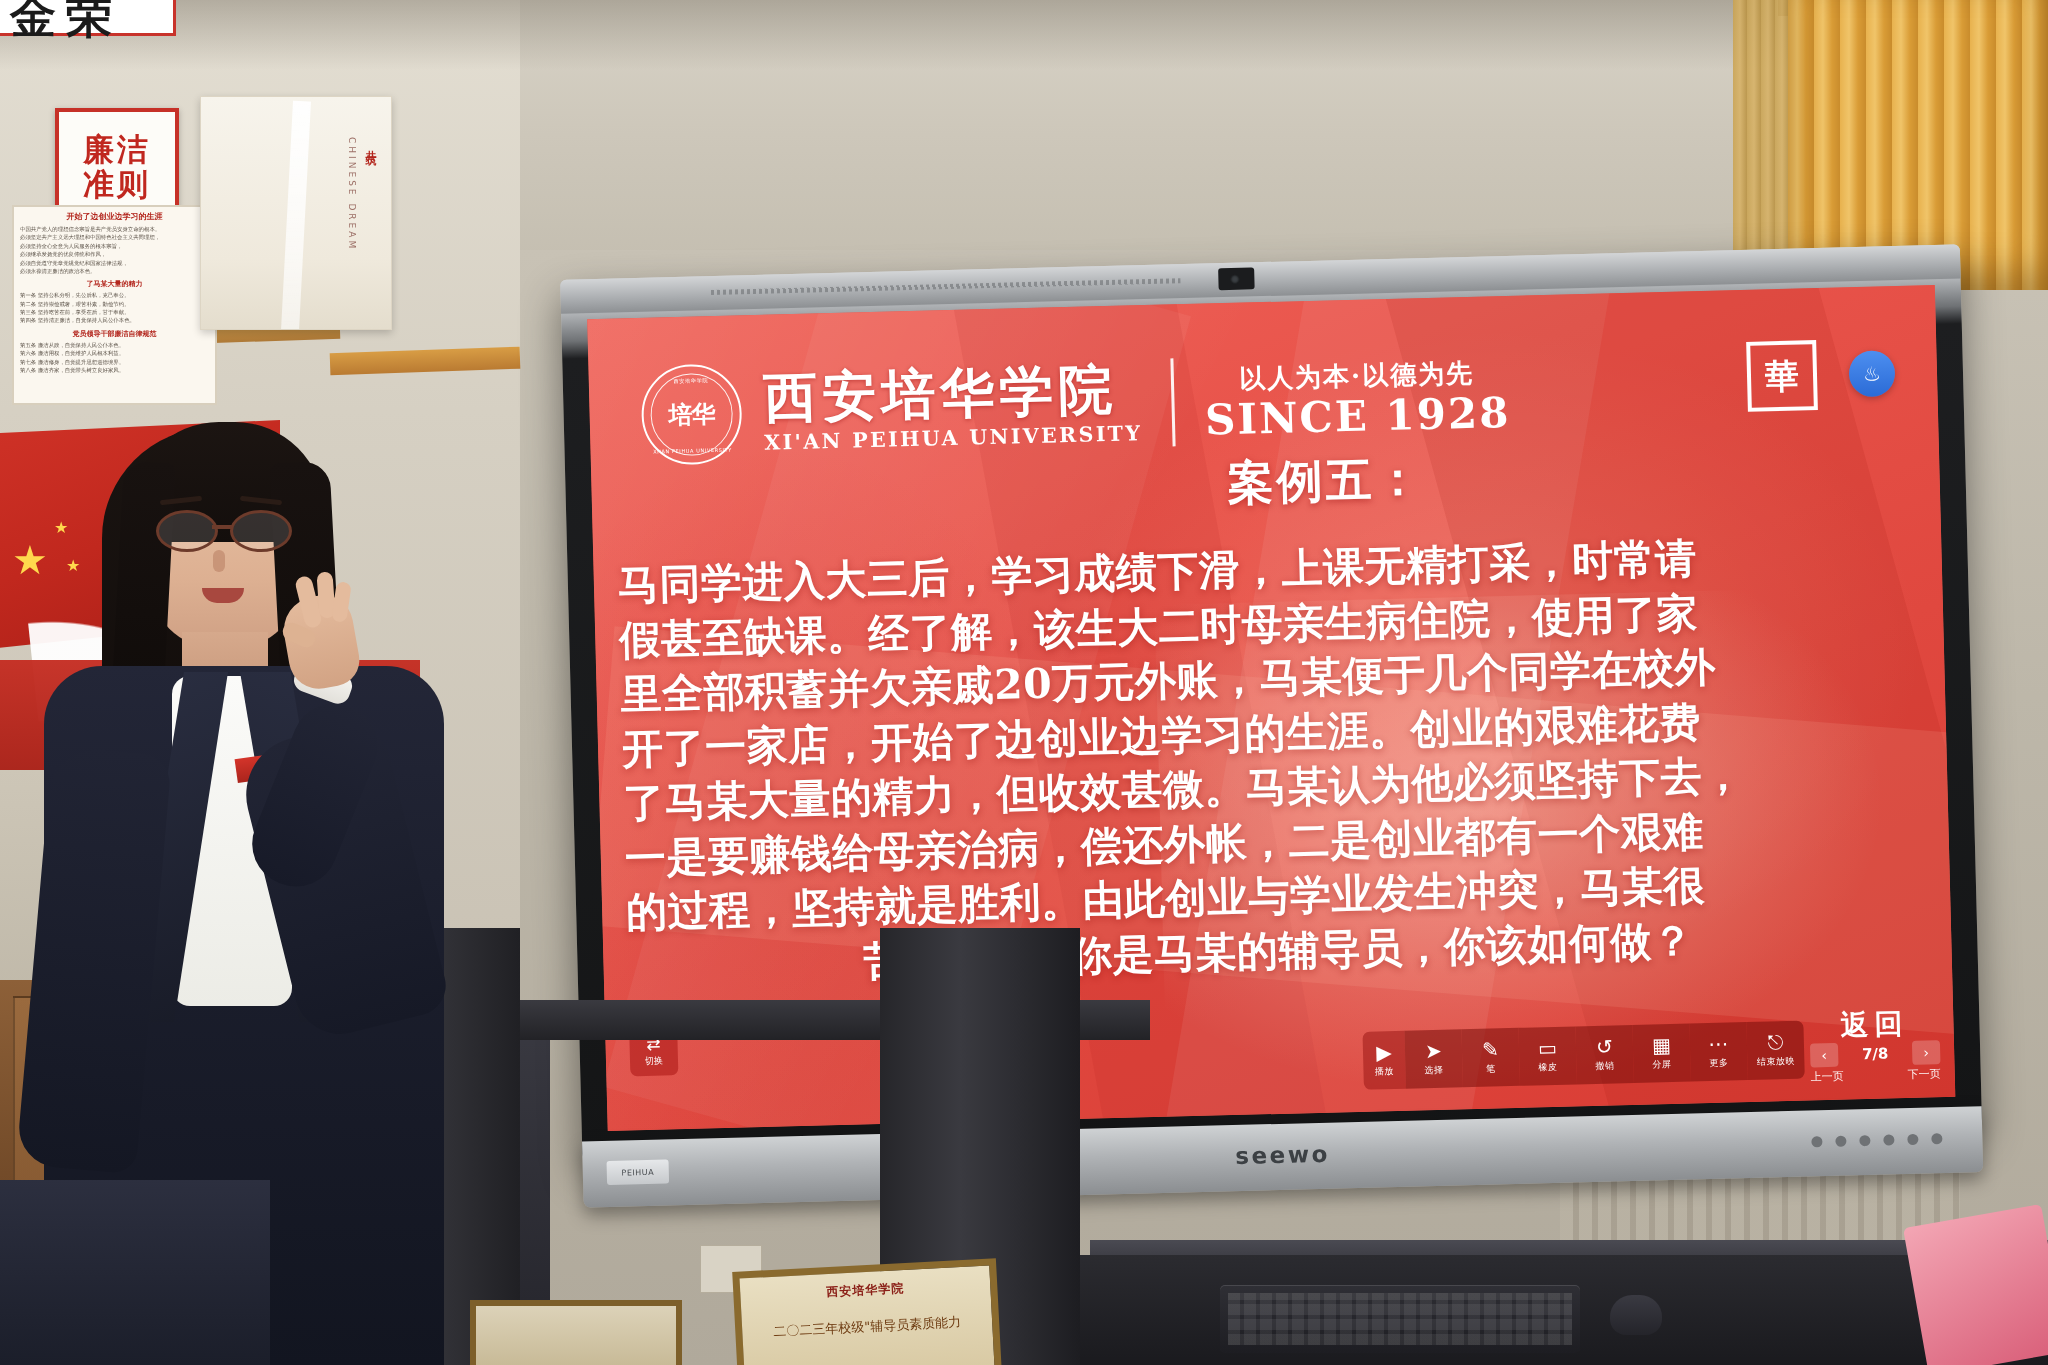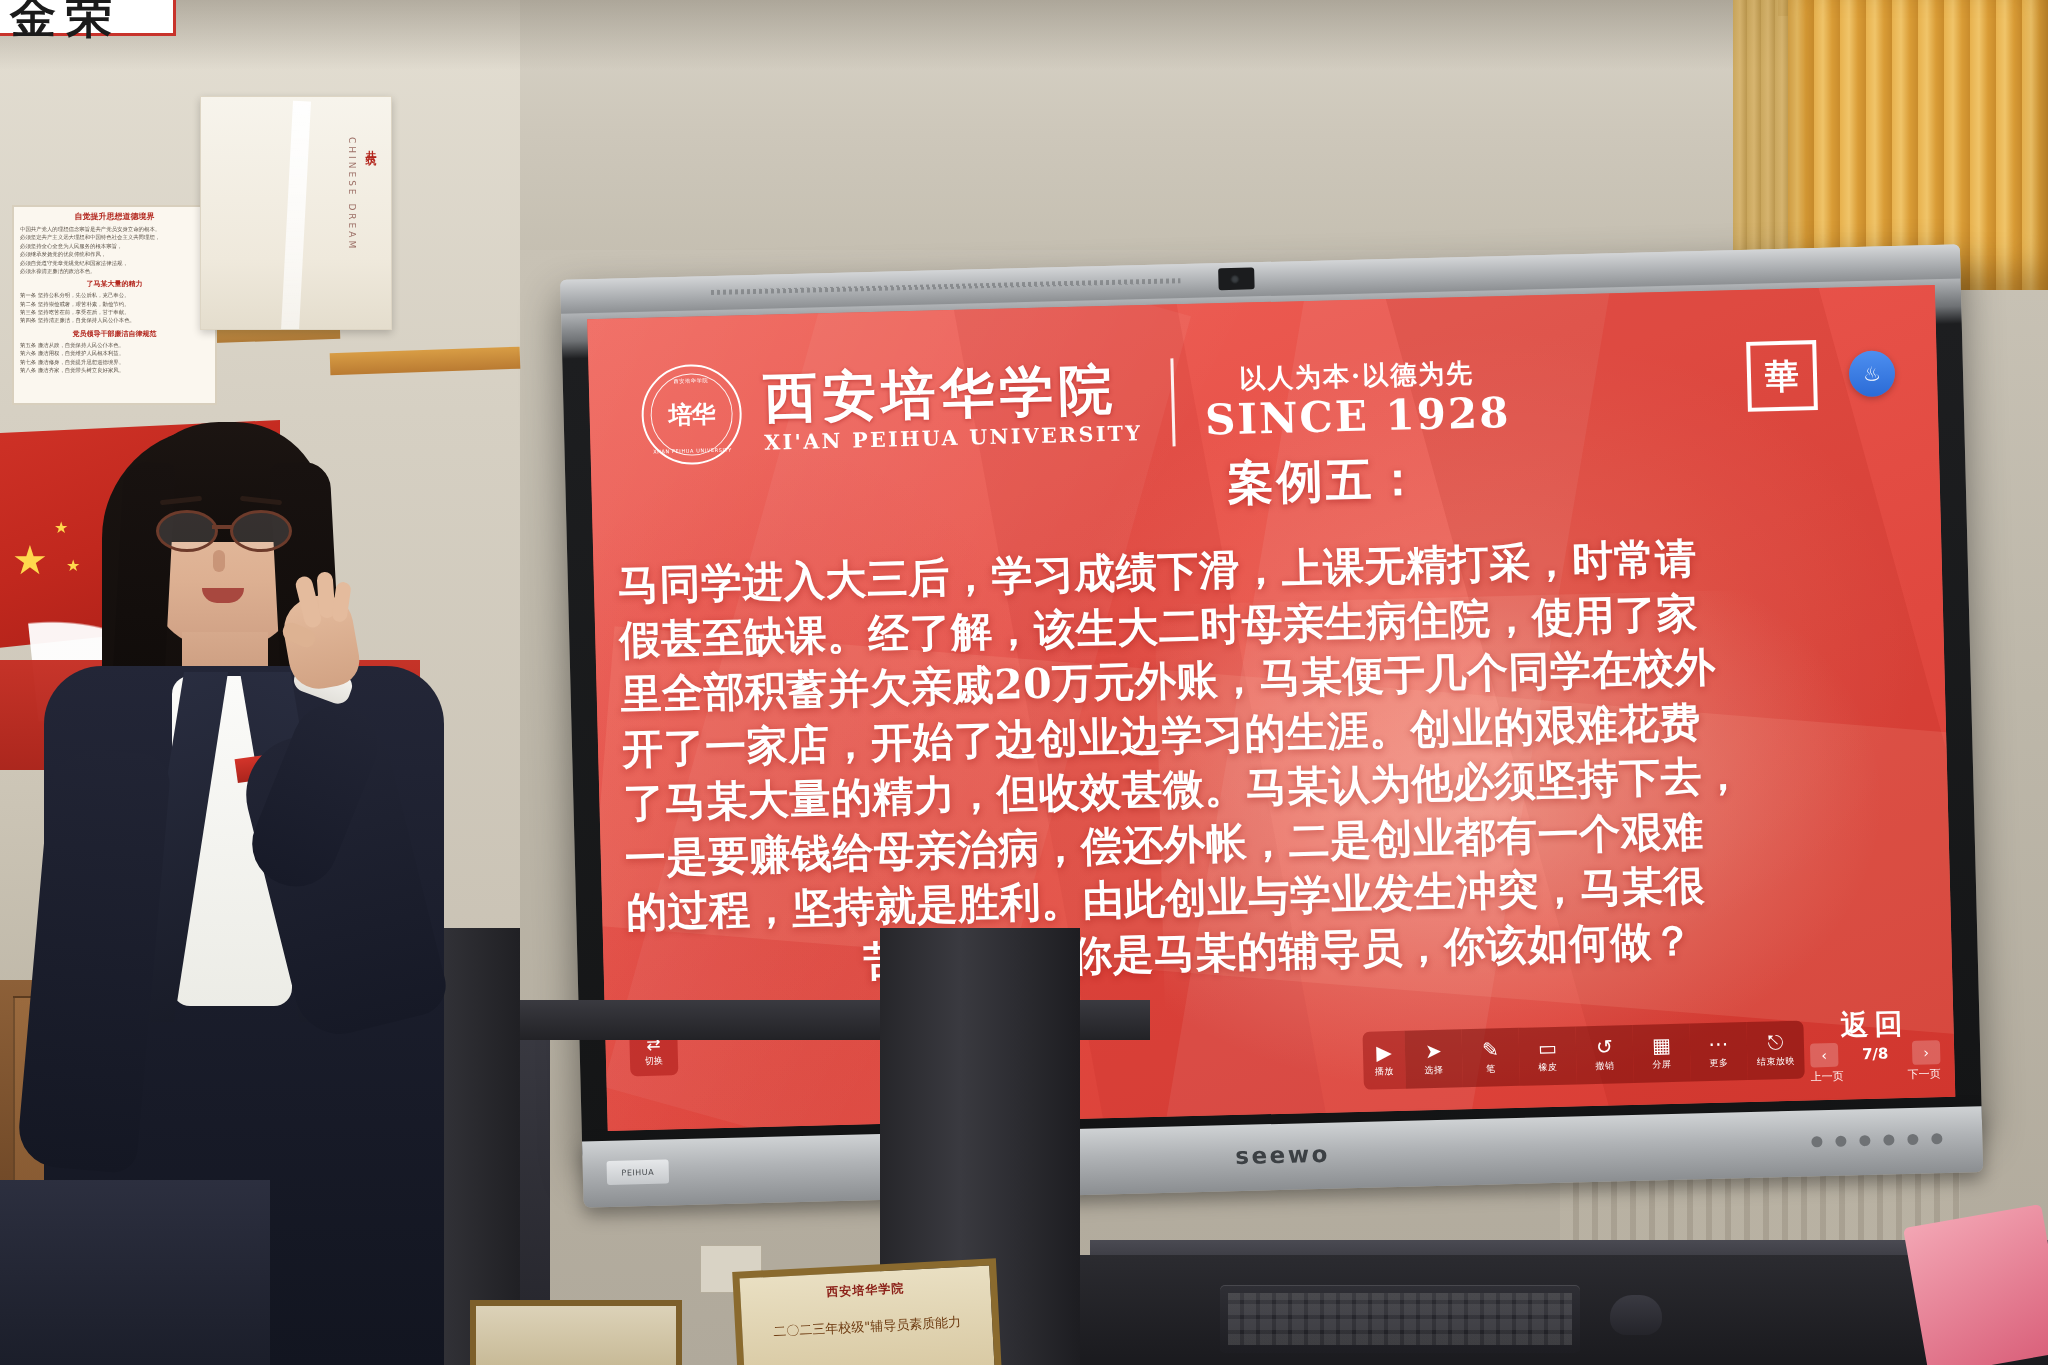--- a/index.html
+++ b/index.html
@@ -324,23 +324,27 @@
   <div class="curtain-rod"></div>
   <div class="curtain2"></div>
   <div class="curtain"></div>
 
   <div class="rail2"></div>
   <div class="rail"></div>
 
   <div class="poster-top"></div>
   <div class="poster-top-ch">金荣</div>
 
+  <div class="poster-lianjie">
+    <span>廉洁</span>
+    <span>准则</span>
+  </div>
 
   <div class="poster-text-block">
-    <div class="ptb-title">自觉提升思想道德境界</div>
+    <div class="ptb-title">开始了边创业边学习的生涯</div>
     <div class="ptb-line">中国共产党人的理想信念宗旨是共产党员安身立命的根本。</div>
     <div class="ptb-line">必须坚定共产主义远大理想和中国特色社会主义共同理想，</div>
     <div class="ptb-line">必须坚持全心全意为人民服务的根本宗旨，</div>
     <div class="ptb-line">必须继承发扬党的优良传统和作风，</div>
     <div class="ptb-line">必须自觉遵守党章党规党纪和国家法律法规，</div>
     <div class="ptb-line">必须永葆清正廉洁的政治本色。</div>
     <div class="ptb-sub">了马某大量的精力</div>
     <div class="ptb-line">第一条  坚持公私分明，先公后私，克己奉公。</div>
     <div class="ptb-line">第二条  坚持崇俭戒奢，艰苦朴素，勤俭节约。</div>
     <div class="ptb-line">第三条  坚持吃苦在前，享受在后，甘于奉献。</div>

